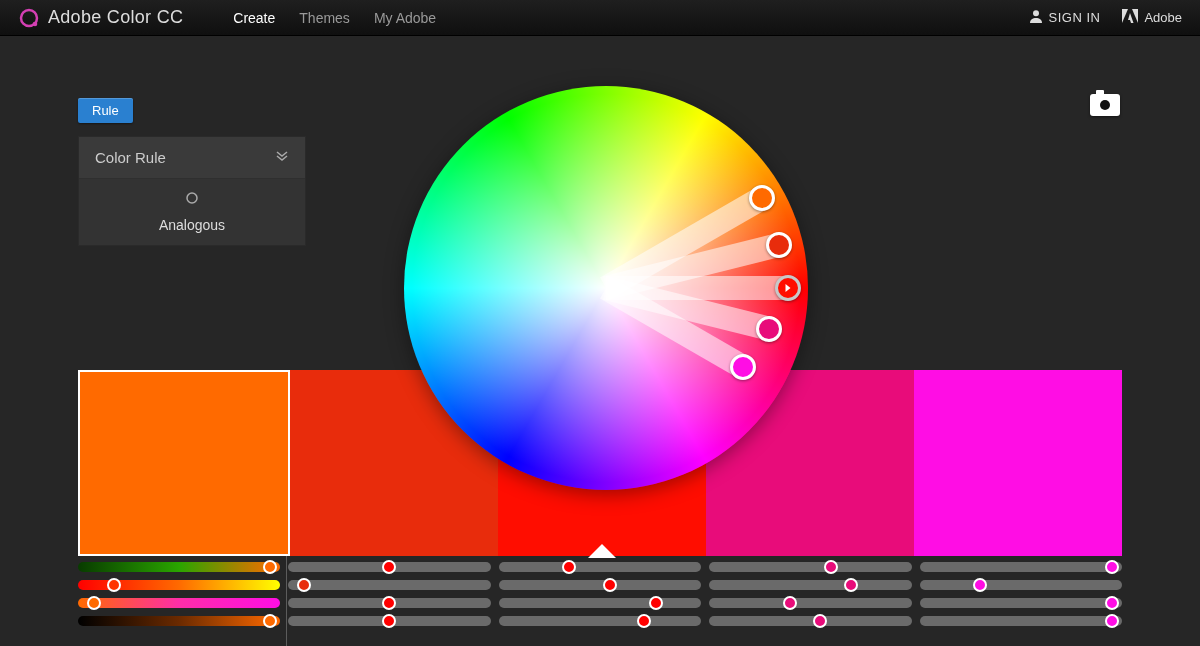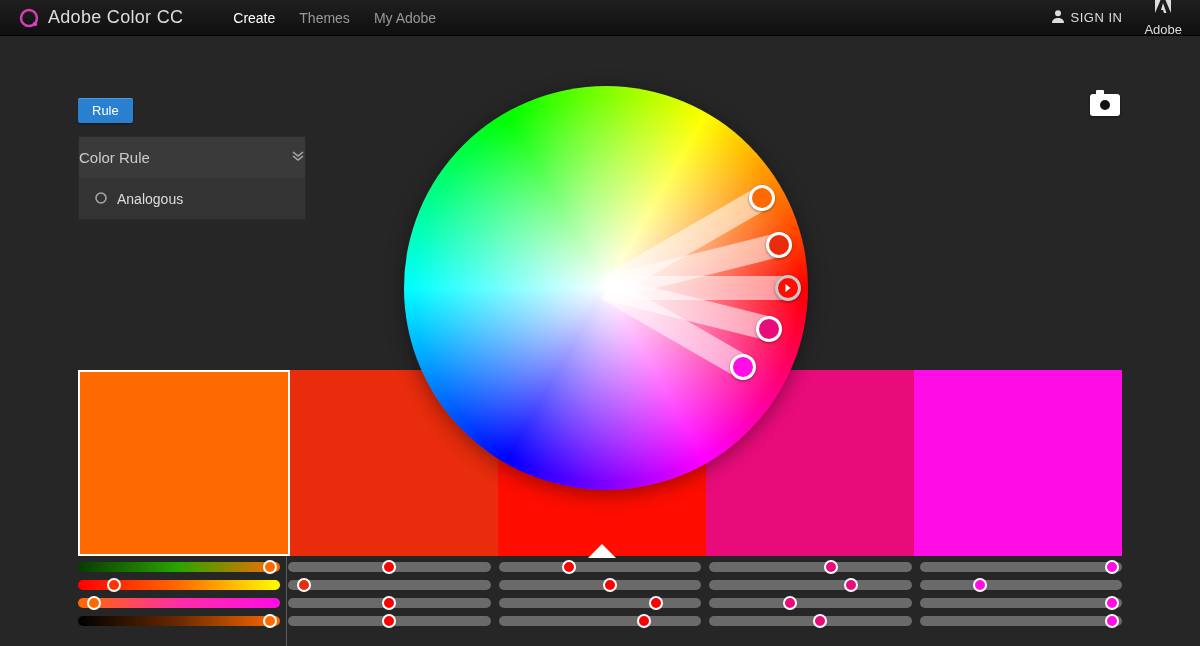--- a/index.html
+++ b/index.html
@@ -15,44 +15,44 @@
     font-size: 14px;
   }
   .logo { display: flex; align-items: center; gap: 8px; }
   .logo-icon svg { display:block; }
   .app-title { font-size: 18px; font-weight: 300; color: #ddd; letter-spacing: .3px; }
   .nav { display: flex; gap: 24px; margin-left: 50px; }
   .nav-item { color: #999; cursor: pointer; font-size: 14px; }
   .nav-item.active { color: #fff; font-weight: 500; }
   .spacer { flex: 1; }
   .signin { display:flex; align-items:center; gap:6px; color:#ddd; font-size:13px; letter-spacing:.5px; cursor:pointer; }
-  .adobe-brand { display:flex; align-items:center; gap:6px; margin-left:22px; color:#ddd; font-size:13px; cursor:pointer;flex-direction:column; }
+  .adobe-brand { display:flex; align-items:center; gap:6px; margin-left:22px; color:#ddd; font-size:13px; cursor:pointer; }
   
   
   .main { position: relative; width: 100%; height: 606px; }
   
   .save-btn {
     position:absolute; left:78px; top:62px;
     background:#2a80d0; color:#fff; border:none;
     padding:5px 14px; font-size:13px; cursor:pointer;
     border-radius:2px;
     box-shadow:inset 0 1px 0 rgba(255,255,255,.2), 0 1px 2px rgba(0,0,0,.4);
   }
   
   .rule-panel {
     position:absolute; left:78px; top:100px; width:228px;
     background:#3a3a3a; border:1px solid #2a2a2a;
   }
   .rule-header {
     display:flex; align-items:center; justify-content:space-between;
-    padding:12px 0; cursor:pointer;
+    padding:12px 16px; cursor:pointer;
     border-bottom:1px solid #2f2f2f;
   }
   .rule-header span { color:#ccc; font-size:15px; }
-  .rule-body { padding:12px 16px; background:#333; display:flex; align-items:center; gap:10px; }
+  .rule-body { padding:12px 16px; background:#333; display:flex; align-items:center; gap:10px;flex-direction:column; }
   .rule-body span { font-size:14px; color:#ddd; }
   
   .camera-btn {
     position:absolute; right:80px; top:58px;
     width:30px; height:22px; background:#fff; border-radius:3px;
     box-shadow:0 1px 3px rgba(0,0,0,.5);
     display:flex; align-items:center; justify-content:center; cursor:pointer;
   }
   .camera-btn::before {
     content:""; position:absolute; top:-4px; left:6px; width:8px; height:5px; background:#fff; border-radius:1px;

